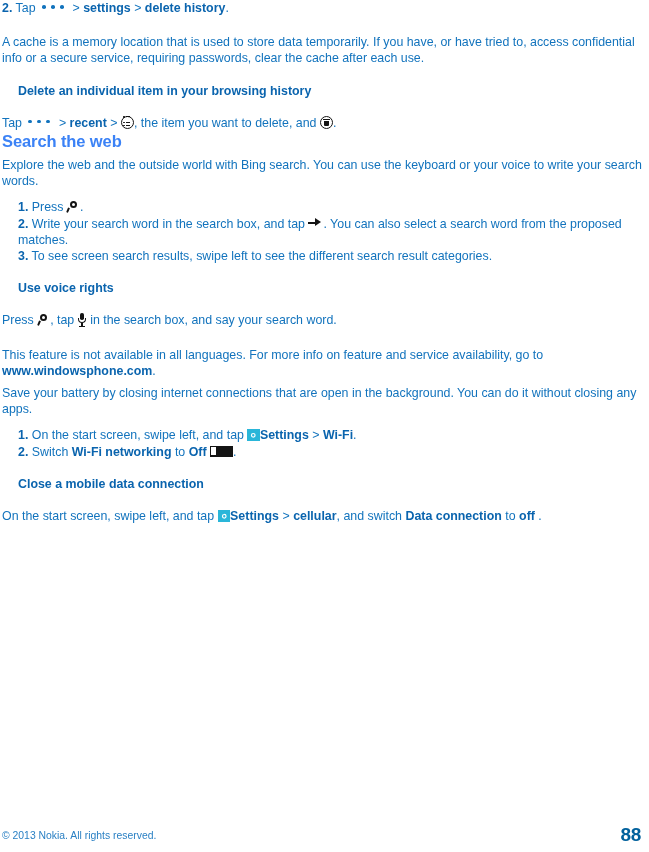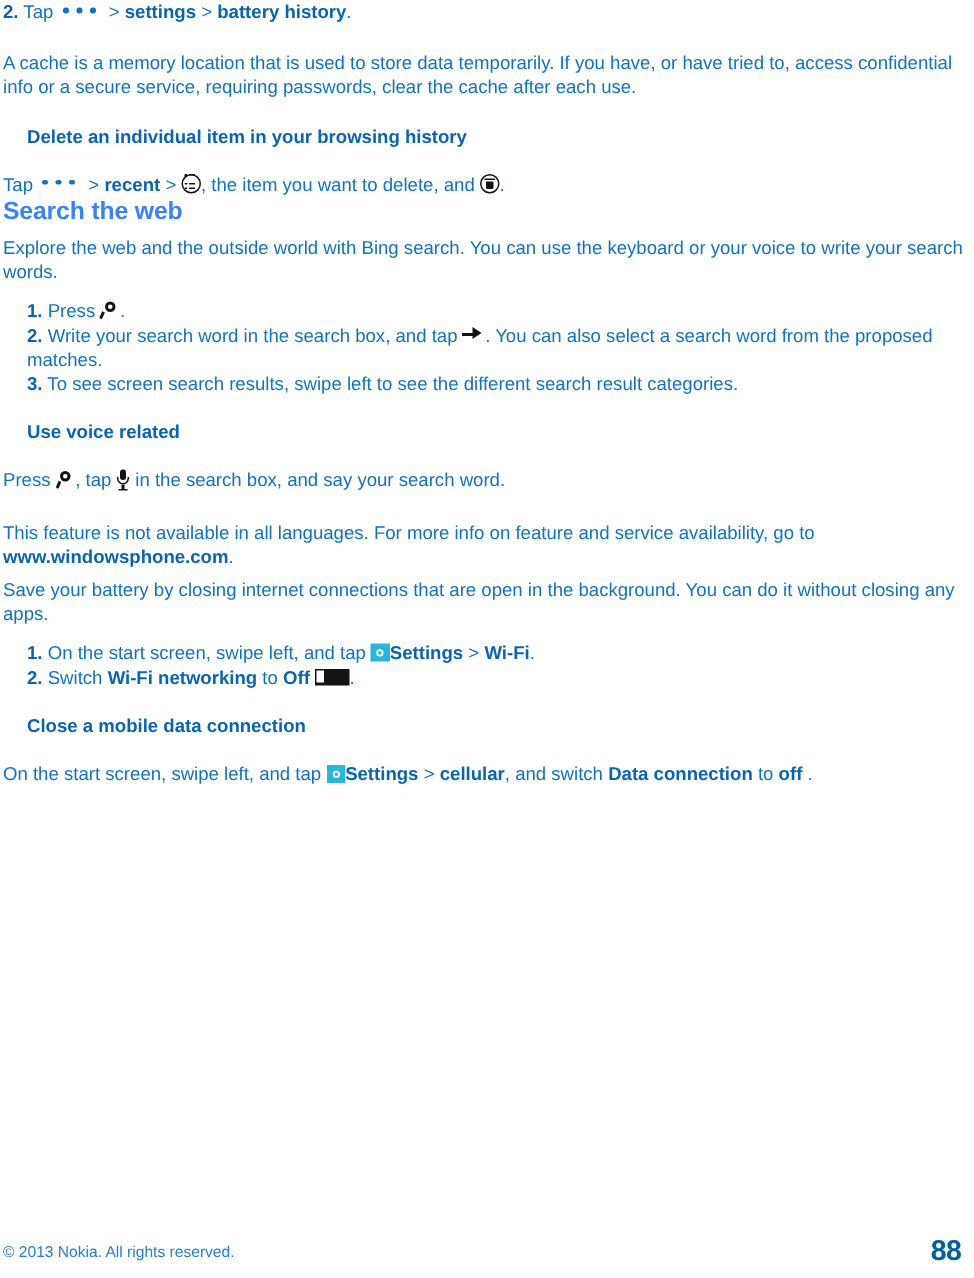--- a/index.html
+++ b/index.html
@@ -283,21 +283,21 @@
 
 <div class="page">
   <div class="content">
 
     <p class="tight"><b>2.</b>
       <span>Tap</span>
       <span class="ico ico-dots"><i></i><i></i><i></i></span>
       <span>&gt;</span>
       <b>settings</b>
       <span>&gt;</span>
-      <b>battery history</b><span>.</span></p>
+      <b>delete history</b><span>.</span></p>
 
     <p class="body-para">A cache is a memory location that is used to store data temporarily. If you have, or have tried to, access confidential info or a secure service, requiring passwords, clear the cache after each use.</p>
 
     <h3 class="sub-title sub-gap">Delete an individual item in your browsing history</h3>
 
     <p class="tight"><span>Tap</span>
       <span class="ico ico-dots"><i></i><i></i><i></i></span>
       <span>&gt;</span>
       <b>recent</b>
       <span>&gt;</span>
@@ -314,21 +314,21 @@
         <span class="ico ico-search"><span class="lens"></span><span class="handle"></span></span><span>.</span></p>
 
       <p><b>2.</b>
         <span>Write your search word in the search box, and tap</span>
         <span class="ico ico-arrow"><span class="shaft"></span><span class="head"></span></span><span>. You can also select a search word from the proposed matches.</span></p>
 
       <p><b>3.</b>
         <span>To see screen search results, swipe left to see the different search result categories.</span></p>
     </div>
 
-    <h3 class="sub-title sub-gap">Use voice related</h3>
+    <h3 class="sub-title sub-gap">Use voice rights</h3>
 
     <p class="tight"><span>Press</span>
       <span class="ico ico-search"><span class="lens"></span><span class="handle"></span></span><span>, tap</span>
       <span class="ico ico-mic"><span class="caps"></span><span class="arc"></span><span class="stem"></span><span class="base"></span></span>
       <span>in the search box, and say your search word.</span></p>
 
     <p class="body-para"><span>This feature is not available in all languages. For more info on feature and service availability, go to</span>
       <b>www.windowsphone.com</b><span>.</span></p>
 
 

